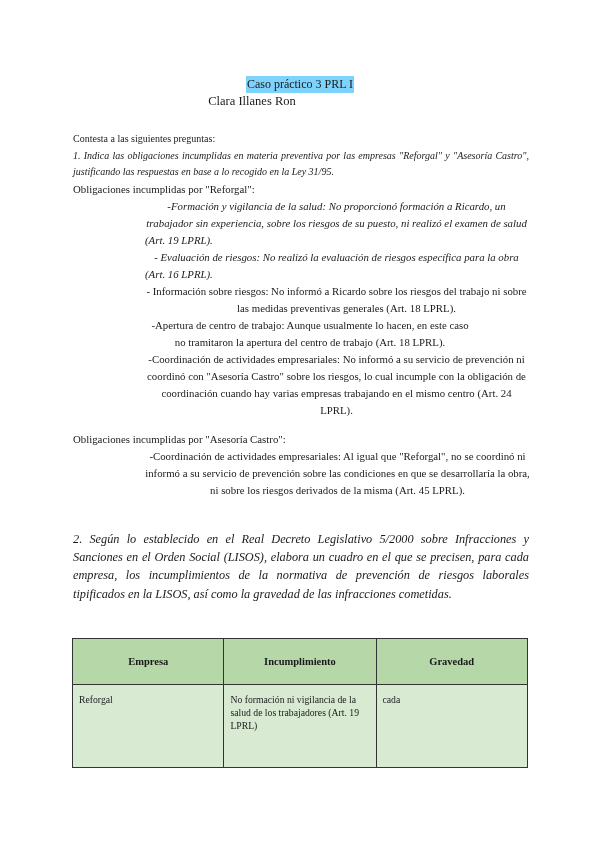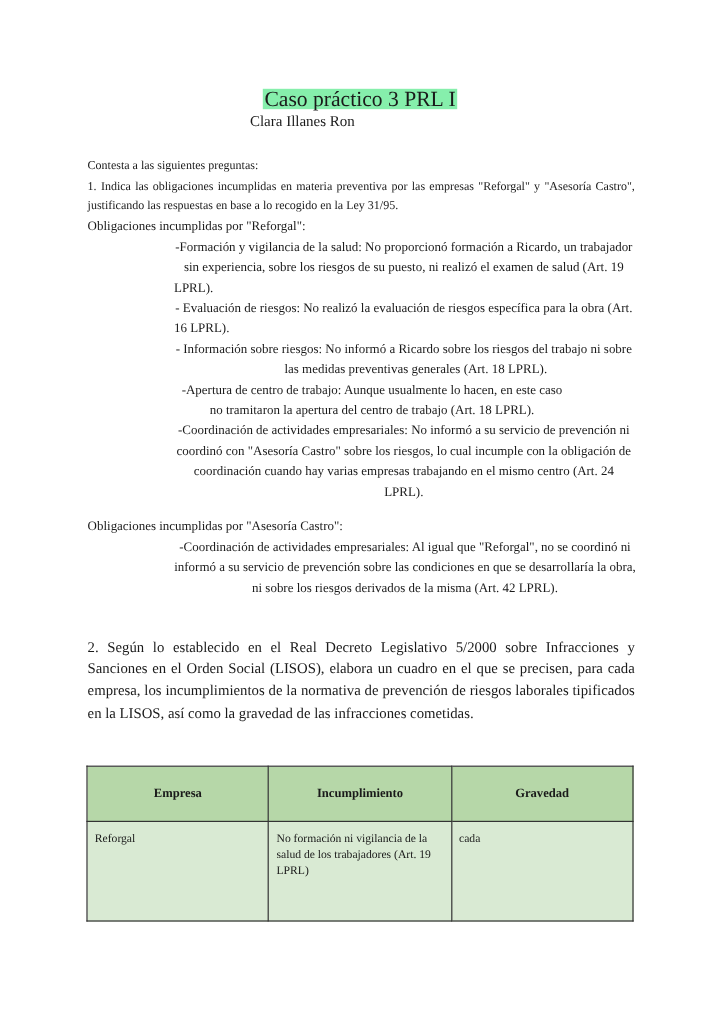--- a/index.html
+++ b/index.html
@@ -22,22 +22,22 @@
       background: #fff;
     }
     .title-wrap {
       position: absolute;
       top: 74px;
       left: 0; width: 600px;
       text-align: center;
     }
     .title {
       display: inline-block;
-      background: #86efac;
-      font-size: 18px;
+      background: #7dd3fc;
+      font-size: 12px;
       line-height: 17px;
       padding: 0 1px;
     }
     .author {
       position: absolute;
       top: 93px;
       left: 0; width: 504px;
       text-align: center;
       font-size: 12.5px;
       line-height: 16px;
@@ -48,20 +48,21 @@
       line-height: 16.5px;
     }
     .small {
       position: absolute;
       font-size: 10.8px;
       line-height: 17px;
     }
     .justify {
       text-align: justify;
       text-align-last: left;
+      font-style: italic;
     }
     .q1 { left: 73px; top: 131px; width: 456px; }
     .q1 p { margin: 0; }
     .sec-heading { left: 73px; }
     .item { left: 145px; width: 383px; text-align: center; }
     .indent-cont { padding-left: 10px; }
     .q2 {
       left: 73px; top: 530px; width: 456px;
       font-size: 12.3px;
       line-height: 18.2px;
@@ -116,21 +117,21 @@
   <div class="small sec-heading" style="top:181px;">Obligaciones incumplidas por "Reforgal":</div>
 
   <div class="small item justify" style="top:198px;">-Formación y vigilancia de la salud: No proporcionó formación a Ricardo, un trabajador sin experiencia, sobre los riesgos de su puesto, ni realizó el examen de salud (Art. 19 LPRL).</div>
   <div class="small item justify" style="top:249px;">- Evaluación de riesgos: No realizó la evaluación de riesgos específica para la obra (Art. 16 LPRL).</div>
   <div class="small item" style="top:283px;">- Información sobre riesgos: No informó a Ricardo sobre los riesgos del trabajo ni sobre</div>
   <div class="small item indent-cont" style="top:300px;">las medidas preventivas generales (Art. 18 LPRL).</div>
   <div class="small item" style="top:317px; width:330px;">-Apertura de centro de trabajo: Aunque usualmente lo hacen, en este caso no tramitaron la apertura del centro de trabajo (Art. 18 LPRL).</div>
   <div class="small item" style="top:351px; width:383px;">-Coordinación de actividades empresariales: No informó a su servicio de prevención ni coordinó con "Asesoría Castro" sobre los riesgos, lo cual incumple con la obligación de coordinación cuando hay varias empresas trabajando en el mismo centro (Art. 24 LPRL).</div>
 
   <div class="small sec-heading" style="top:431px;">Obligaciones incumplidas por "Asesoría Castro":</div>
-  <div class="small item" style="top:448px; width:385px;">-Coordinación de actividades empresariales: Al igual que "Reforgal", no se coordinó ni informó a su servicio de prevención sobre las condiciones en que se desarrollaría la obra, ni sobre los riesgos derivados de la misma (Art. 42 LPRL).</div>
+  <div class="small item" style="top:448px; width:385px;">-Coordinación de actividades empresariales: Al igual que "Reforgal", no se coordinó ni informó a su servicio de prevención sobre las condiciones en que se desarrollaría la obra, ni sobre los riesgos derivados de la misma (Art. 45 LPRL).</div>
 
   <div class="text q2 justify">2. Según lo establecido en el Real Decreto Legislativo 5/2000 sobre Infracciones y Sanciones en el Orden Social (LISOS), elabora un cuadro en el que se precisen, para cada empresa, los incumplimientos de la normativa de prevención de riesgos laborales tipificados en la LISOS, así como la gravedad de las infracciones cometidas.</div>
 
   <table class="grid">
     <thead>
       <tr>
         <th class="col1">Empresa</th>
         <th class="col2">Incumplimiento</th>
         <th class="col3">Gravedad</th>
       </tr>

